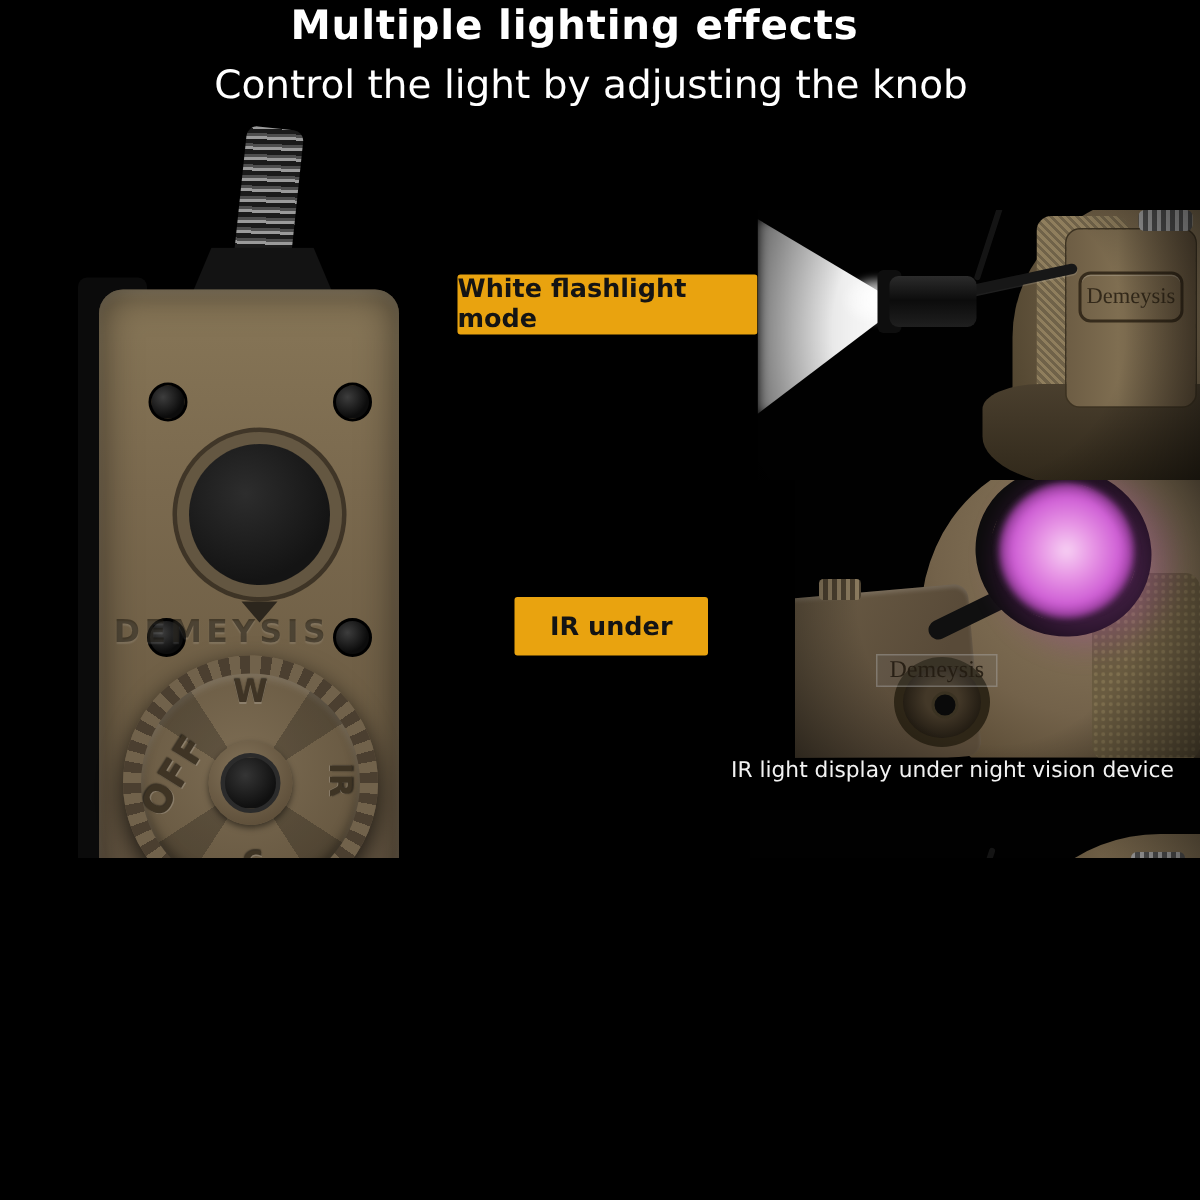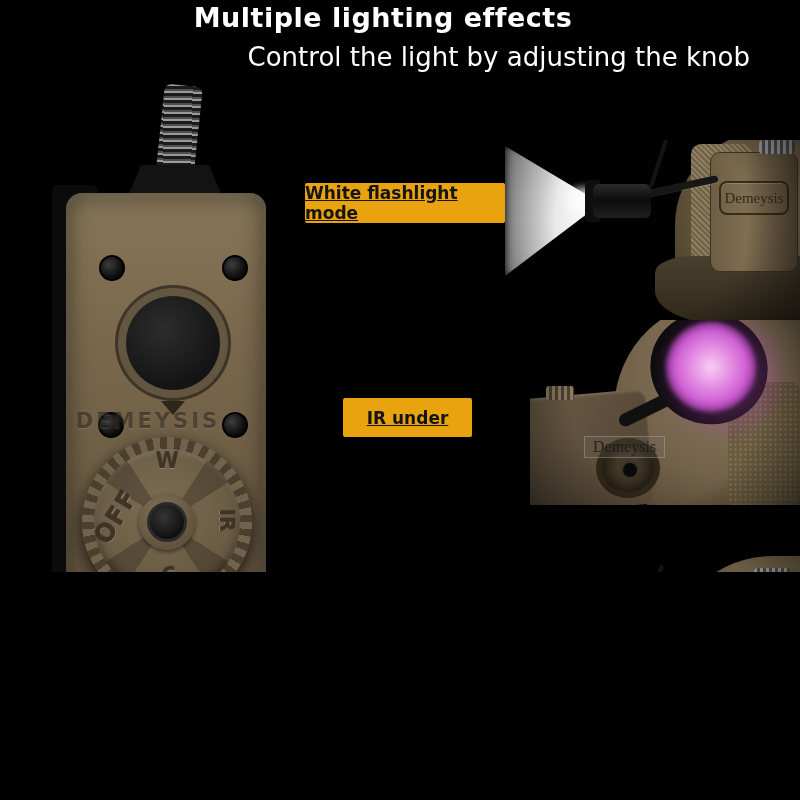--- a/index.html
+++ b/index.html
@@ -7,27 +7,27 @@
   .stage {
     position:relative; width:800px; height:572px; background:#000;
     overflow:hidden; font-family:"DejaVu Sans", sans-serif;
   }
   
   .title {
     position:absolute; top:2px; left:0; right:34px; text-align:center;
     color:#fff; font-size:27px; font-weight:bold; letter-spacing:0.5px;
   }
   .subtitle {
-    position:absolute; top:42px; left:0; right:50px; text-align:right;
+    position:absolute; top:42px; left:0; right:50px; text-align:center;
     color:#fff; font-size:26px; font-weight:normal;padding-left:38px;
   }
   
   .tag {
     position:absolute; display:flex; align-items:center; justify-content:center;
-    color:#141414; font-weight:bold; font-size:17px; border-radius:2px;text-decoration:underline;
+    color:#141414; font-weight:bold; font-size:17px; border-radius:2px;
   }
   .tag1 { left:305px; top:183px; width:200px; height:40px; }
   .tag2 { left:343px; top:398px; width:129px; height:39px; }
   .tag3 { left:318px; top:603px; width:179px; height:39px; }
   
   .caption {
     position:absolute; left:470px; top:506px; width:330px; text-align:center;
     color:#f2f2f2; font-size:14.5px;
   }
   
@@ -307,20 +307,21 @@
     <div class="dev2-cap"></div>
     <div class="arm2"></div>
     <div class="head2"></div>
     <div class="halo"></div>
     <div class="glow"></div>
     <div class="dknob"></div>
     <div class="plaque2">Demeysis</div>
     <div class="vignette"></div>
   </div>
 
+  <div class="caption">IR light display under night vision device</div>
 
   <div class="tile tile3">
     <div class="scene down">
       <div class="helmet"></div>
       <div class="velcro"></div>
       <div class="shroud"></div>
       <div class="antenna"></div>
       <div class="case">
         <div class="plaque">Demeysis</div>
       </div>

